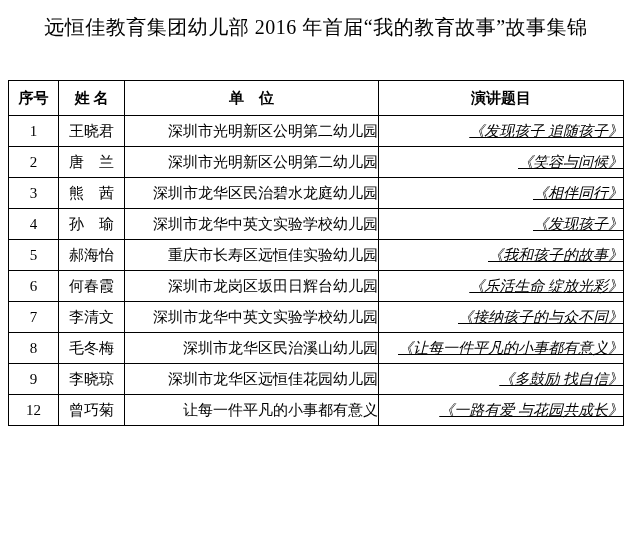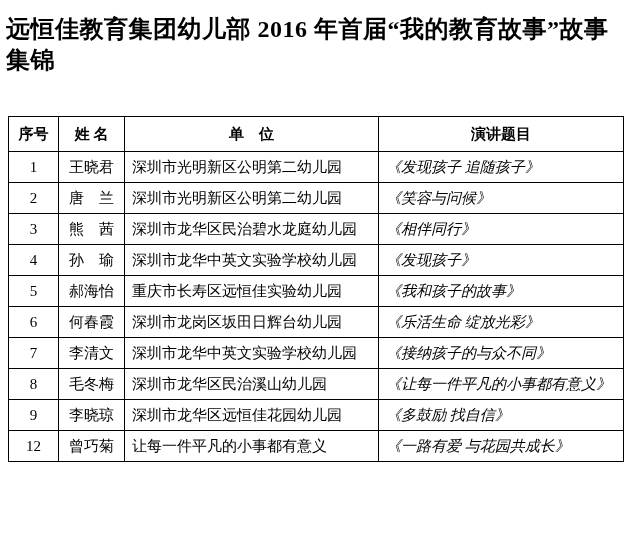--- a/index.html
+++ b/index.html
@@ -9,22 +9,23 @@
   }
   body {
     width: 632px;
     height: 535px;
     overflow: hidden;
     font-family: "Liberation Serif", "DejaVu Serif", serif;
     color: #000000;
   }
   .doc-title {
     margin: 14px 6px 0 6px;
-    font-size: 24px;
-    font-weight: bold;
+    text-align: center;
+    font-size: 20px;
+    font-weight: normal;
     letter-spacing: 0.5px;
     line-height: 1.3;
   }
   table.story-table {
     border-collapse: collapse;
     table-layout: fixed;
     width: 615px;
     margin: 40px 0 0 8px;
   }
   .story-table col.c-no    { width: 50px;  }
@@ -45,25 +46,26 @@
   }
   .story-table td {
     height: 30px;
     font-size: 15px;
     font-weight: normal;
   }
   td.cell-no, td.cell-name {
     text-align: center;
   }
   td.cell-unit, td.cell-topic {
-    text-align: left;
+    text-align: right;
     padding-left: 7px;
   }
   td.cell-topic {
     font-style: italic; 
+    text-decoration: underline;
   }
 </style>
 </head>
 <body>
 
 <div class="doc-title">远恒佳教育集团幼儿部 2016 年首届“我的教育故事”故事集锦</div>
 
 <table class="story-table">
   <colgroup>
     <col class="c-no">

